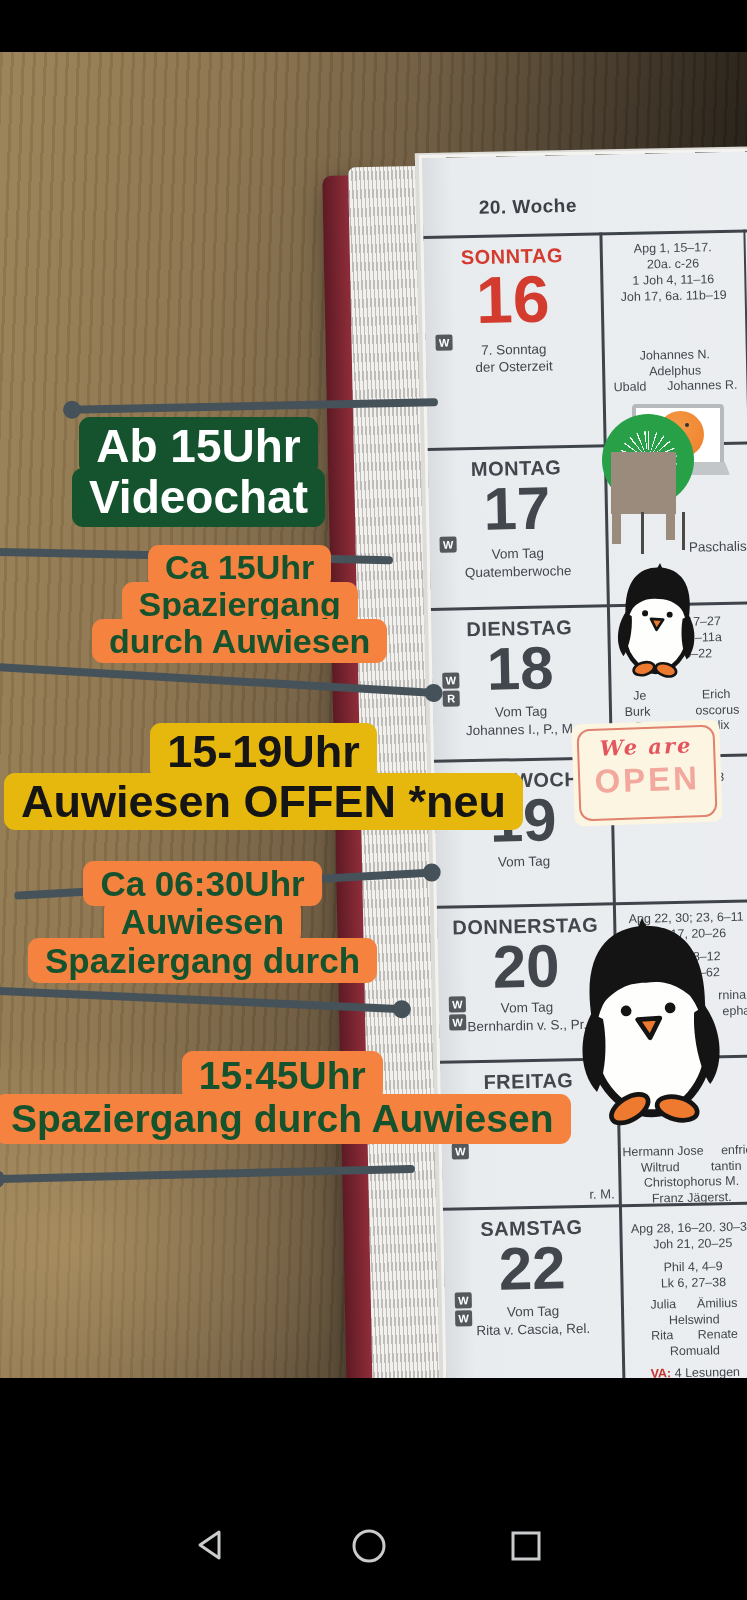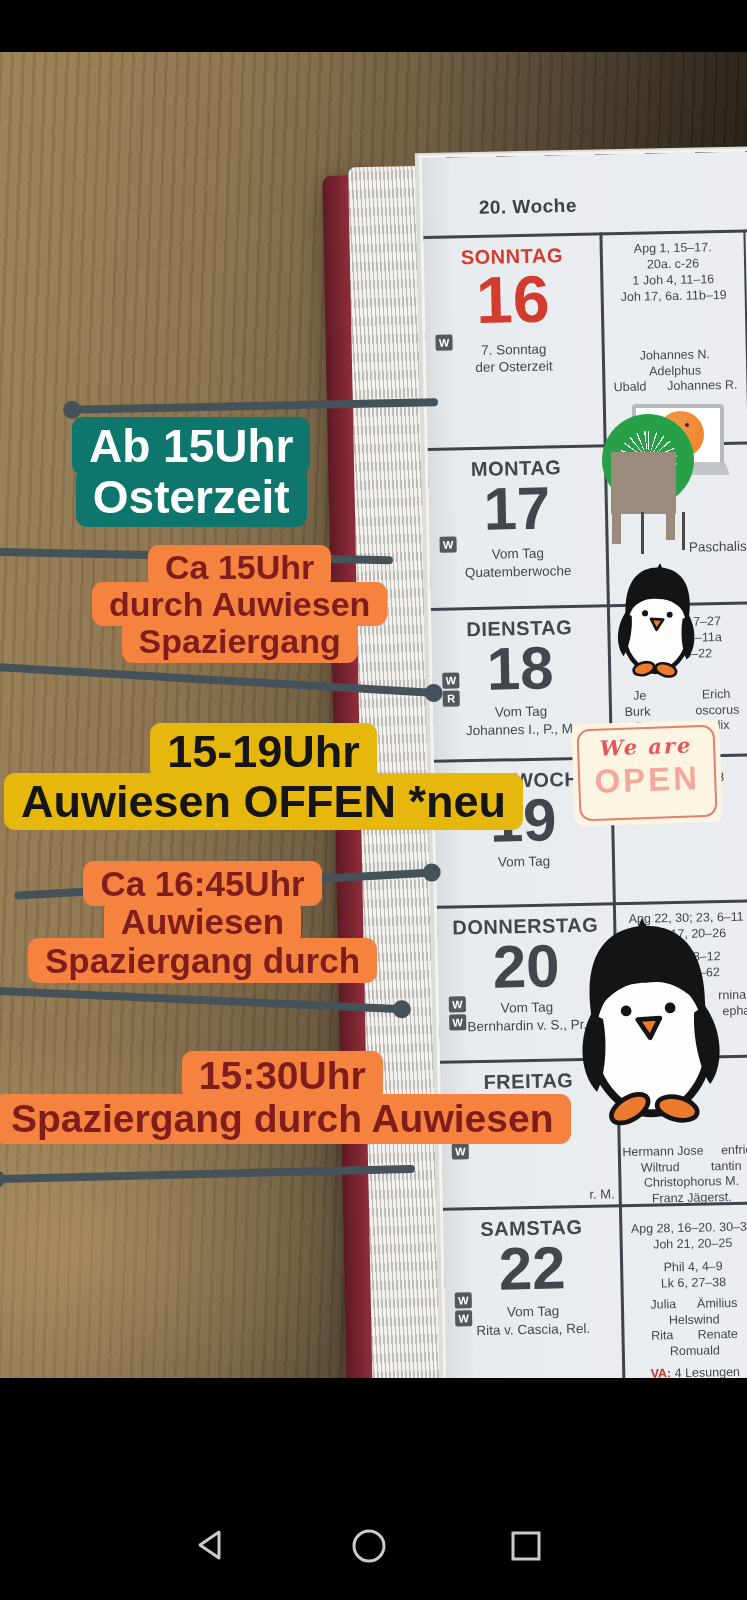--- a/index.html
+++ b/index.html
@@ -38,22 +38,22 @@
   .ln{white-space:pre-wrap;}
   .readings{font-size:12.5px;color:#42474d;text-align:center;line-height:1.28;}
   .names{font-size:12.5px;color:#42474d;text-align:center;line-height:1.25;}
   .gap{margin-top:7px;}
   .va{color:#c5352e;font-weight:bold;}
   .frag{position:absolute;right:4px;bottom:6px;font-size:13px;color:#42474d;}
   .paschalis{position:absolute;right:2px;top:94px;font-size:13.5px;color:#42474d;}
   
   .lbl{position:absolute;display:flex;flex-direction:column;align-items:center;font-weight:bold;}
   .lbl span{border-radius:11px;padding:2px 17px;margin-top:-7px;white-space:nowrap;line-height:1.18;}
-  .lbl-green span{background:#0f766e;color:#fff;}
-  .lbl-orange span{background:#f5823f;color:#7f1d1d;}
+  .lbl-green span{background:#14532d;color:#fff;}
+  .lbl-orange span{background:#f5823f;color:#14532d;}
   .lbl-yellow span{background:#e6b70c;color:#151515;}
   
   .stroke{position:absolute;height:8px;background:#46525a;border-radius:6px;}
   .blob-l::before,.blob-r::after{content:"";position:absolute;top:-5px;width:18px;height:18px;
         background:#46525a;border-radius:50%;}
   .blob-l::before{left:-3px;} .blob-r::after{right:-3px;}
   
   .stk{position:absolute;}
   .lap-screen{left:632px;top:404px;width:84px;height:56px;background:#fff;border:4px solid #b7babd;border-radius:4px;}
   .lap-orange{left:657px;top:411px;width:47px;height:47px;border-radius:50%;
@@ -308,42 +308,42 @@
       <circle cx="64" cy="58" r="3.4" fill="#141414"></circle>
     <path d="M43,64 L57,64 L50,76 Z" fill="#ee7a30" stroke="#141414" stroke-width="3" stroke-linejoin="round"></path>
     <g fill="#ee7a30" stroke="#141414" stroke-width="3">
       <ellipse cx="34" cy="120" rx="13" ry="7" transform="rotate(-28 34 120)"></ellipse>
       <ellipse cx="64" cy="122" rx="13" ry="7" transform="rotate(18 64 122)"></ellipse>
     </g>
   </svg>
 
   <div class="lbl lbl-green" style="left:72px;top:424px;font-size:46px">
     <span>Ab 15Uhr</span>
-    <span>Osterzeit</span>
+    <span>Videochat</span>
   </div>
 
   <div class="lbl lbl-orange" style="left:92px;top:552px;font-size:34px">
     <span>Ca 15Uhr</span>
+    <span>Spaziergang</span>
     <span>durch Auwiesen</span>
-    <span>Spaziergang</span>
   </div>
 
   <div class="lbl lbl-yellow" style="left:4px;top:730px;font-size:45px">
     <span>15-19Uhr</span>
     <span>Auwiesen OFFEN *neu</span>
   </div>
 
   <div class="lbl lbl-orange" style="left:28px;top:868px;font-size:35px">
-    <span>Ca 16:45Uhr</span>
+    <span>Ca 06:30Uhr</span>
     <span>Auwiesen</span>
     <span>Spaziergang durch</span>
   </div>
 
   <div class="lbl lbl-orange" style="left:-6px;top:1058px;font-size:39px">
-    <span>15:30Uhr</span>
+    <span>15:45Uhr</span>
     <span>Spaziergang durch Auwiesen</span>
   </div>
 
   <div id="navbar">
     <svg class="navic" style="left:193px;top:1528px;position:fixed" width="34" height="34" viewBox="0 0 34 34">
       <polygon points="26,4 7,17 26,30" fill="none" stroke="#c9cbcd" stroke-width="3" stroke-linejoin="round"></polygon>
     </svg>
     <svg class="navic" style="left:351px;top:1528px;position:fixed" width="36" height="36" viewBox="0 0 36 36">
       <circle cx="18" cy="18" r="15" fill="none" stroke="#c9cbcd" stroke-width="3"></circle>
     </svg>

